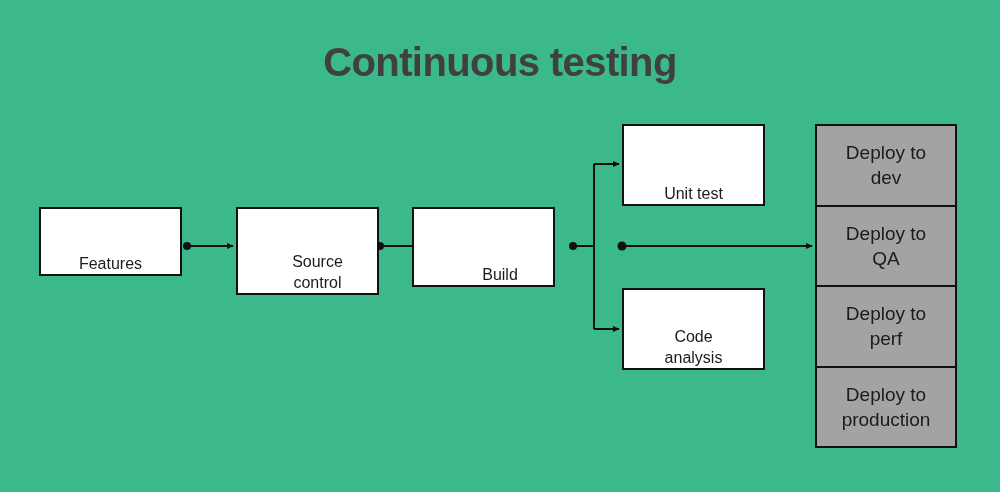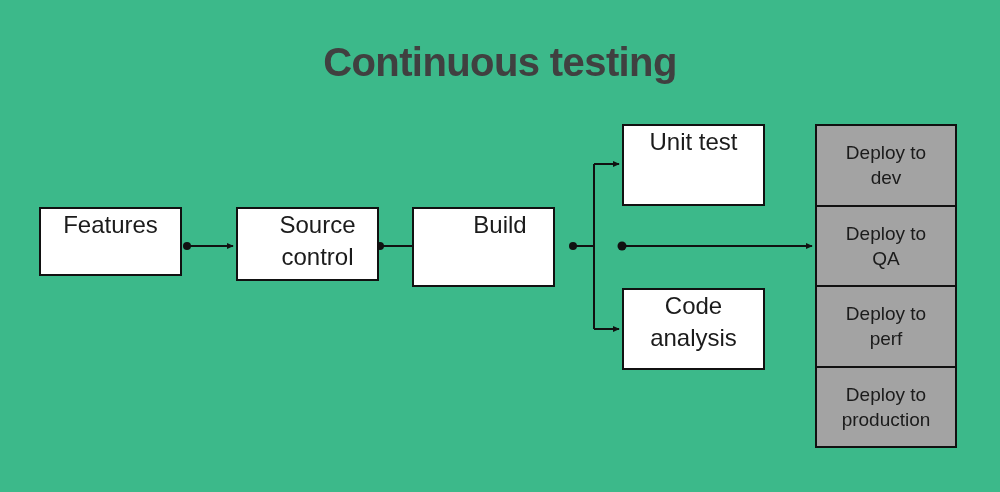--- a/index.html
+++ b/index.html
@@ -29,25 +29,25 @@
     letter-spacing: -0.6px;
     color: #404040;
     font-family: "Liberation Sans", sans-serif;
   }
   .node {
     position: absolute;
     box-sizing: border-box;
     background: #ffffff;
     border: 2px solid #111111;
     display: flex;
-    align-items: flex-start;
+    align-items: flex-end;
     justify-content: center;
     text-align: center;
     color: #1b1b1b;
-    font-size: 24px;
+    font-size: 16px;
     line-height: 1.32;
     font-family: "Liberation Sans", sans-serif;
     white-space: pre-line;
   }
   .stack {
     position: absolute;
     box-sizing: border-box;
     border: 2px solid #111111;
     background: #a3a3a3;
     display: flex;
@@ -121,21 +121,21 @@
     <g>
       <line class="edge-line" x1="622" y1="246" x2="812" y2="246" marker-end="url(#arrowhead)"></line>
       <circle class="edge-dot" cx="622" cy="246" r="4.5"></circle>
     </g>
   </svg>
 
   <div class="node" style="left:39px; top:207px; width:143px; height:69px;">
     <span>Features</span>
   </div>
 
-  <div class="node" style="left:236px; top:207px; width:143px; height:74px;padding-left:20px;">
+  <div class="node" style="left:236px; top:207px; width:143px; height:88px;padding-left:20px;">
     <span>Source
 control</span>
   </div>
 
   <div class="node" style="left:412px; top:207px; width:143px; height:80px;padding-left:33px;">
     <span>Build</span>
   </div>
 
   <div class="node" style="left:622px; top:124px; width:143px; height:82px;">
     <span>Unit test</span>

